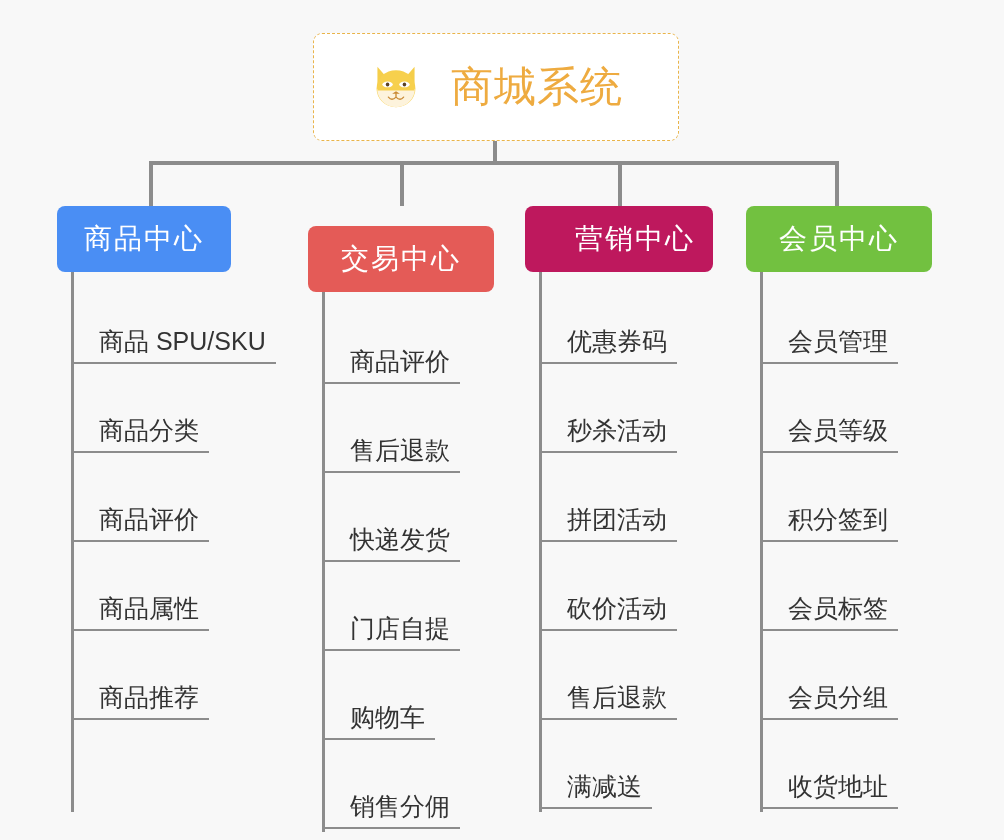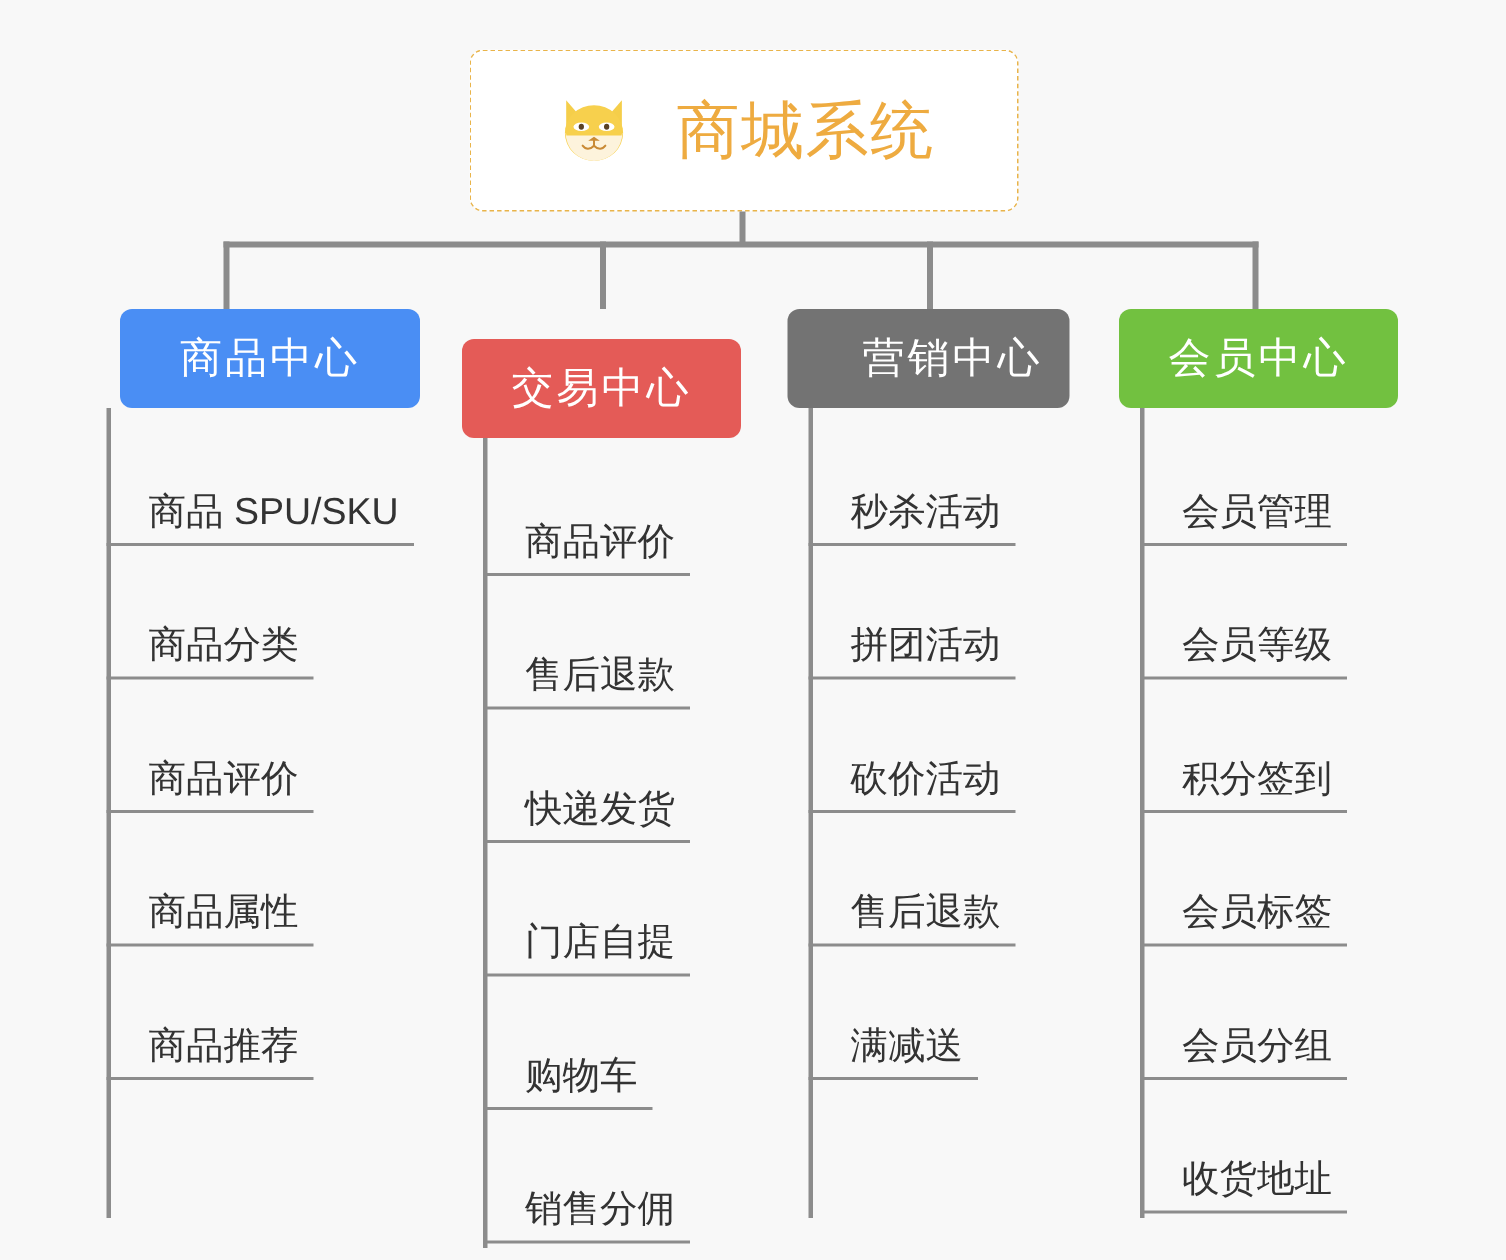--- a/index.html
+++ b/index.html
@@ -92,21 +92,21 @@
     height: 66px;
     border-radius: 8px;
     display: flex;
     align-items: center;
     justify-content: center;
     color: #ffffff;
     font-size: 28px;
     letter-spacing: 2px;
     box-sizing: border-box;
   }
-  #col-0 .cat-header { width: 200px; margin-left: 23px; }
+  #col-0 .cat-header { width: 174px; }
   #col-1 .cat-header { width: 186px; margin-top: 20px; }
   #col-2 .cat-header { width: 188px; }
   #col-3 .cat-header { width: 186px; }
 
   .leaf-list {
     position: relative;
     margin-top: 0;
     padding-top: 3px;
   }
   .trunk {
@@ -212,25 +212,28 @@
       <div class="leaf">
           <span class="leaf-label">购物车</span>
         </div>
       <div class="leaf">
           <span class="leaf-label">销售分佣</span>
         </div>
     </div>
   </div>
 
   <div class="column" id="col-2">
-    <div class="cat-header" style="background: #737373; padding-left: 32px;">
+    <div class="cat-header" style="background: #be185d; padding-left: 32px;">
       <span>营销中心</span>
     </div>
     <div class="leaf-list">
       <div class="trunk" style="height: 540px; background: rgb(140, 140, 140);"></div>
+      <div class="leaf">
+          <span class="leaf-label">优惠券码</span>
+        </div>
       <div class="leaf">
           <span class="leaf-label">秒杀活动</span>
         </div>
       <div class="leaf">
           <span class="leaf-label">拼团活动</span>
         </div>
       <div class="leaf">
           <span class="leaf-label">砍价活动</span>
         </div>
       <div class="leaf">

